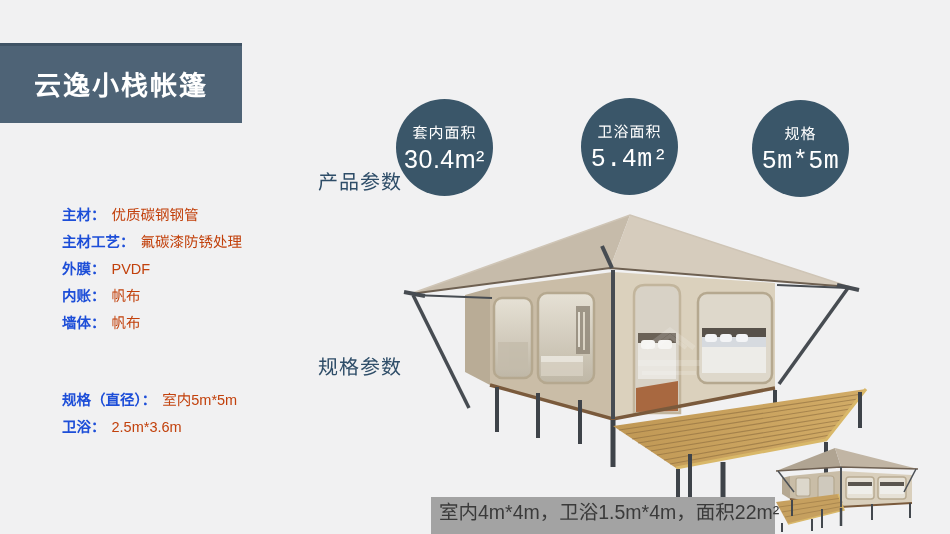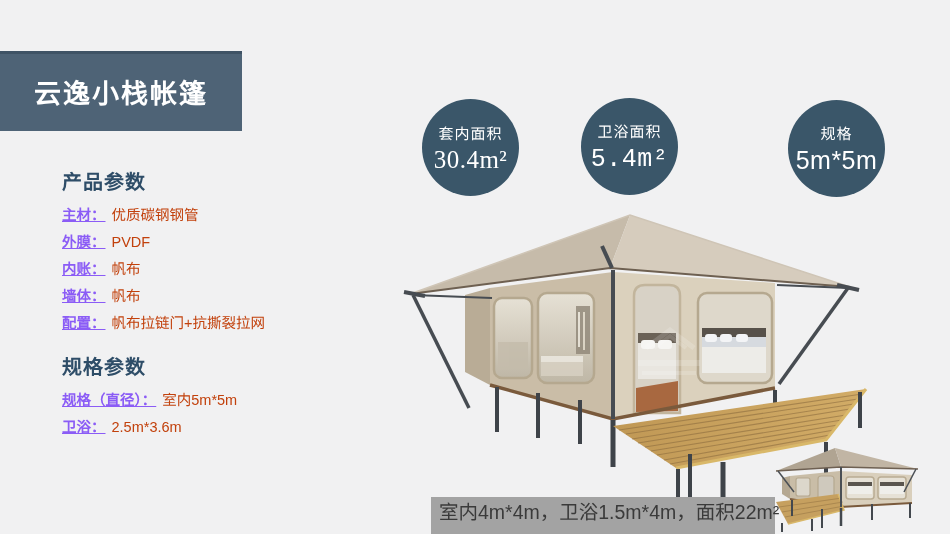--- a/index.html
+++ b/index.html
@@ -8,55 +8,55 @@
     background:#e9e9e9;
   }
   .page{
     position:relative;
     width:950px;height:534px;
     background:#f1f1f2;
     overflow:hidden;
   }
   
   .banner{
-    position:absolute;left:0;top:51px;
+    position:absolute;left:0;top:43px;
     width:242px;height:80px;
     background:#4e6376;
     box-shadow:inset 0 3px 0 rgba(20,35,50,.25);
     display:flex;align-items:center;justify-content:center;
   }
   .banner-title{
     color:#ffffff;font-size:27px;font-weight:bold;letter-spacing:2px;
   }
   
   .circle{
     position:absolute;width:97px;height:97px;border-radius:50%;
     background:#3a5669;color:#fff;
     display:flex;flex-direction:column;align-items:center;justify-content:center;
     gap:3px;text-align:center;
   }
   .circle .c-label{font-size:15px;letter-spacing:1px;}
   .circle .c-value{font-size:25px;font-weight:500;letter-spacing:.5px;}
-  .circle-1{left:422px;top:99px;font-family:Liberation Serif, serif;}
+  .circle-1{left:396px;top:99px;}
   .circle-2{left:581px;top:98px;font-family:Liberation Mono, monospace;}
-  .circle-3{left:788px;top:100px;}
+  .circle-3{left:752px;top:100px;font-family:Liberation Mono, monospace;}
   
   .params{
     position:absolute;left:62px;top:166px;width:340px;
   }
   .params h2{
     margin:0 0 12px 0;
-    font-size:20px;font-weight:bold;color:#2e4d68;letter-spacing:1px;
+    font-size:20px;font-weight:normal;color:#2e4d68;letter-spacing:1px;text-align:right;
   }
   .params h2.second{margin-top:20px;}
   .param-row{
     margin:0 0 11px 0;
     font-size:14.5px;line-height:16px;white-space:nowrap;
   }
-  .param-label{font-weight:bold;color:#8b5cf6;margin-right:6px;text-decoration:underline;}
+  .param-label{font-weight:bold;color:#1d4ed8;margin-right:6px;}
   .param-value{color:#c2410c;}
   
   .footnote{
     position:absolute;left:431px;top:497px;
     width:344px;height:40px;
     background:#a3a3a3;
     color:#3a3a3a;font-size:19.5px;line-height:31px;
     padding-left:8px;box-sizing:border-box;white-space:nowrap;
   }
   
@@ -85,30 +85,30 @@
     <span class="c-value">5m*5m</span>
   </div>
 
   <div class="params">
     <h2>产品参数</h2>
 
     <div class="param-row">
       <span class="param-label">主材：</span><span class="param-value">优质碳钢钢管</span>
     </div>
     <div class="param-row">
+      <span class="param-label">主材工艺：</span><span class="param-value">氟碳漆防锈处理</span>
+    </div>
+    <div class="param-row">
       <span class="param-label">外膜：</span><span class="param-value">PVDF</span>
     </div>
     <div class="param-row">
       <span class="param-label">内账：</span><span class="param-value">帆布</span>
     </div>
     <div class="param-row">
       <span class="param-label">墙体：</span><span class="param-value">帆布</span>
-    </div>
-    <div class="param-row">
-      <span class="param-label">配置：</span><span class="param-value">帆布拉链门+抗撕裂拉网</span>
     </div>
 
     <h2 class="second">规格参数</h2>
 
     <div class="param-row">
       <span class="param-label">规格（直径）：</span><span class="param-value">室内5m*5m</span>
     </div>
     <div class="param-row">
       <span class="param-label">卫浴：</span><span class="param-value">2.5m*3.6m</span>
     </div>

